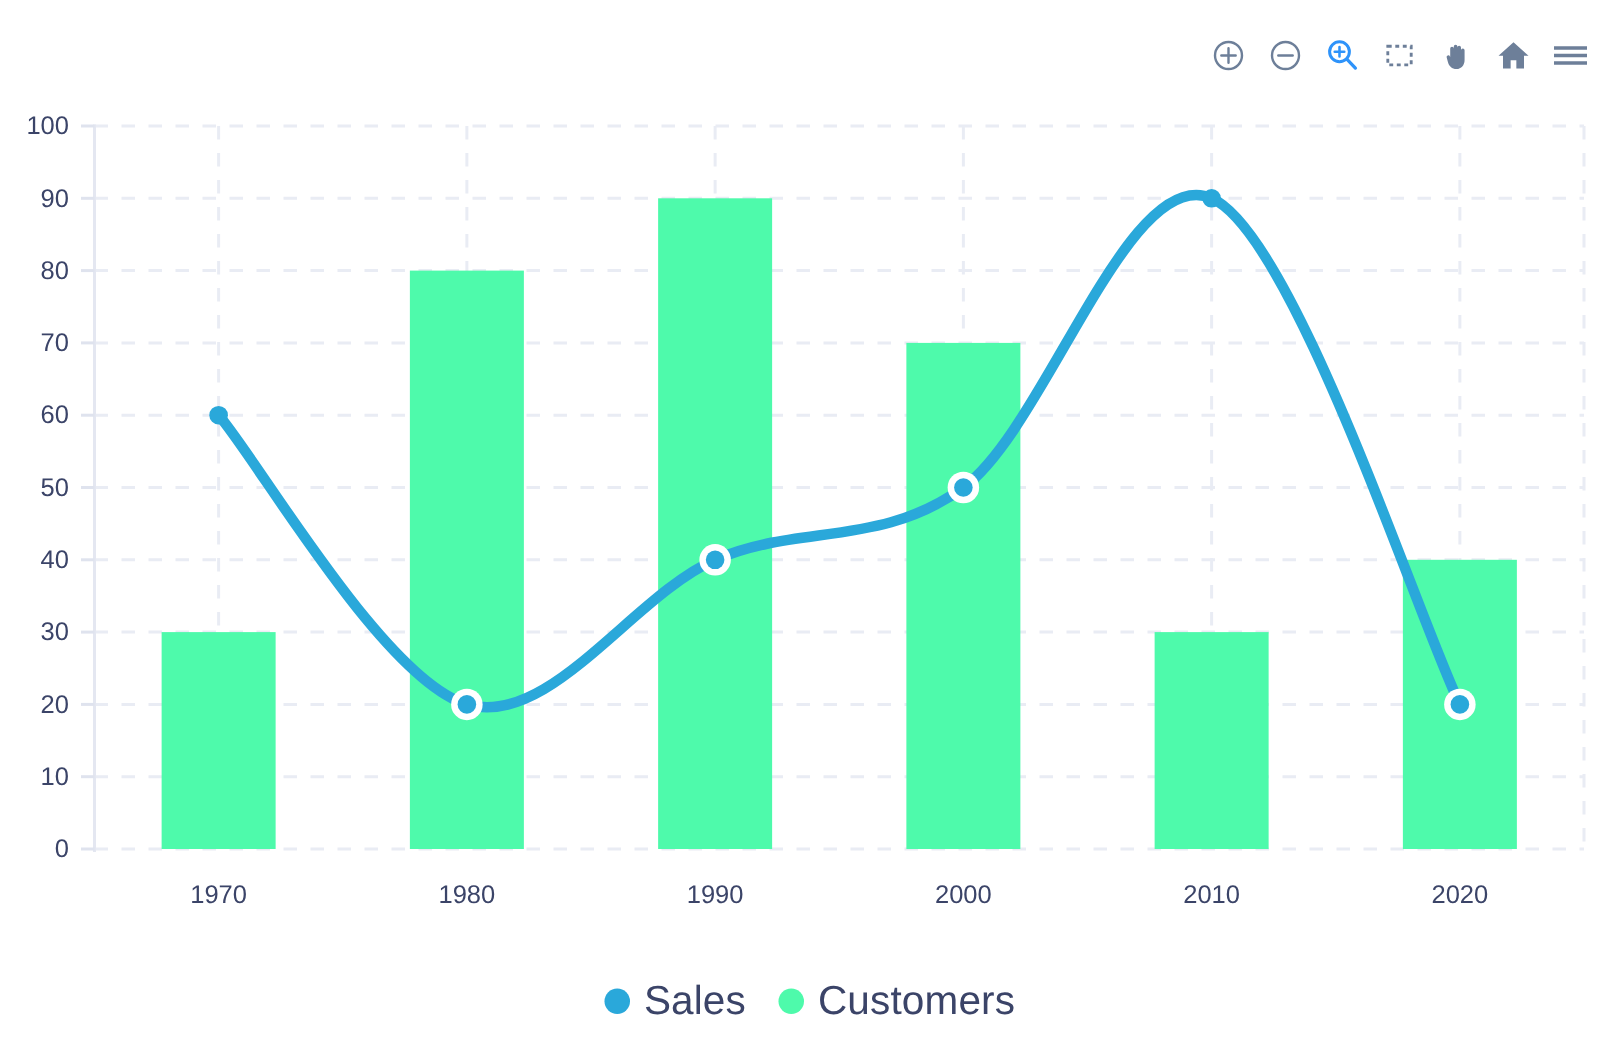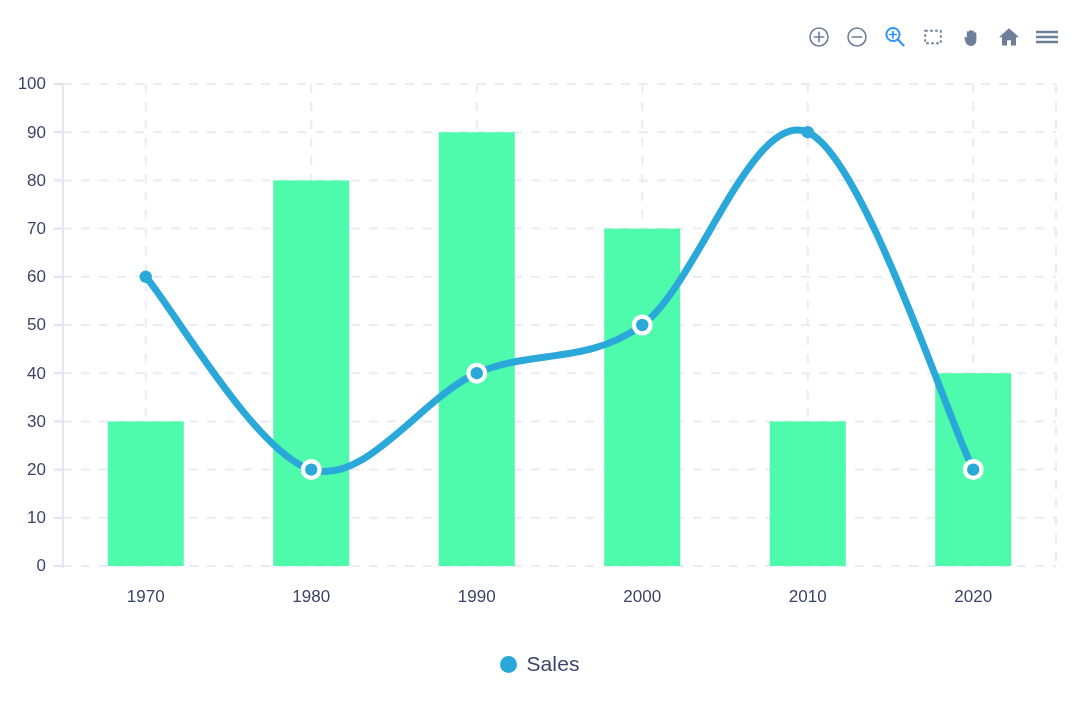--- a/index.html
+++ b/index.html
@@ -68,21 +68,21 @@
     gap: 9px;
     cursor: pointer;
   }
   .legend-dot {
     width: 17px; height: 17px;
     border-radius: 50%;
     flex: none;
   }
   .legend-label {
     font-family: "Liberation Sans", sans-serif;
-    font-size: 21px;
+    font-size: 27px;
     color: #3b4468;
     letter-spacing: .1px;
     white-space: nowrap;
   }
 </style>
 </head>
 <body>
 
 <div id="app">
 
@@ -239,15 +239,19 @@
           </g>
         </g>
     </svg>
   </div>
 
   <div class="legend">
     <div class="legend-item">
       <span class="legend-dot" id="lg-dot-0" style="background: rgb(42, 168, 218);"></span>
       <span class="legend-label">Sales</span>
     </div>
+    <div class="legend-item">
+      <span class="legend-dot" id="lg-dot-1" style="background: rgb(78, 250, 171);"></span>
+      <span class="legend-label">Customers</span>
+    </div>
   </div>
 
 </div>
 
 </body></html>

